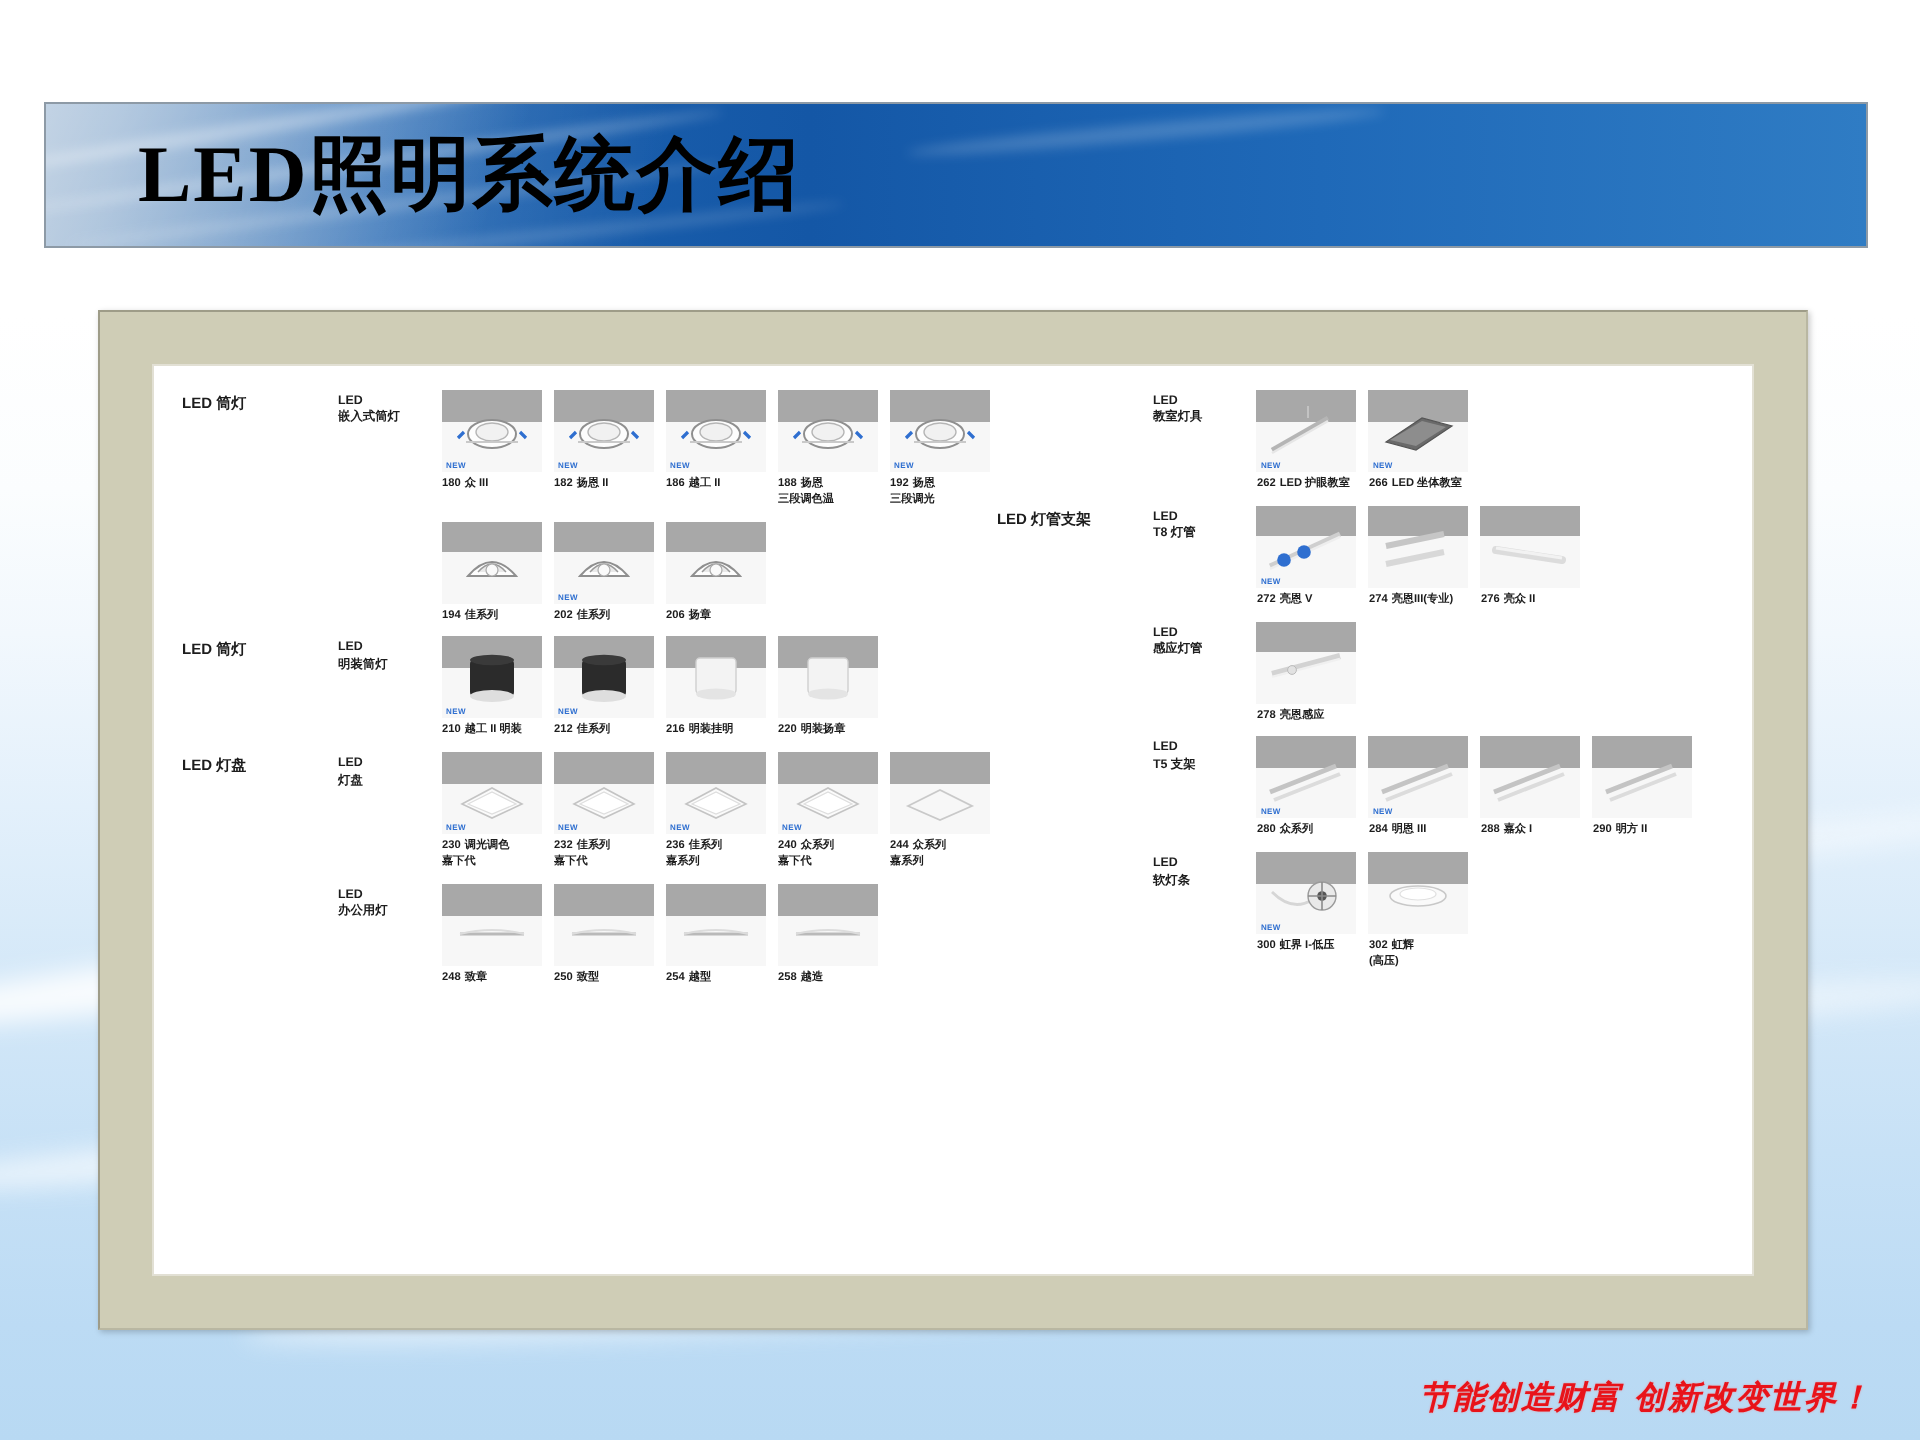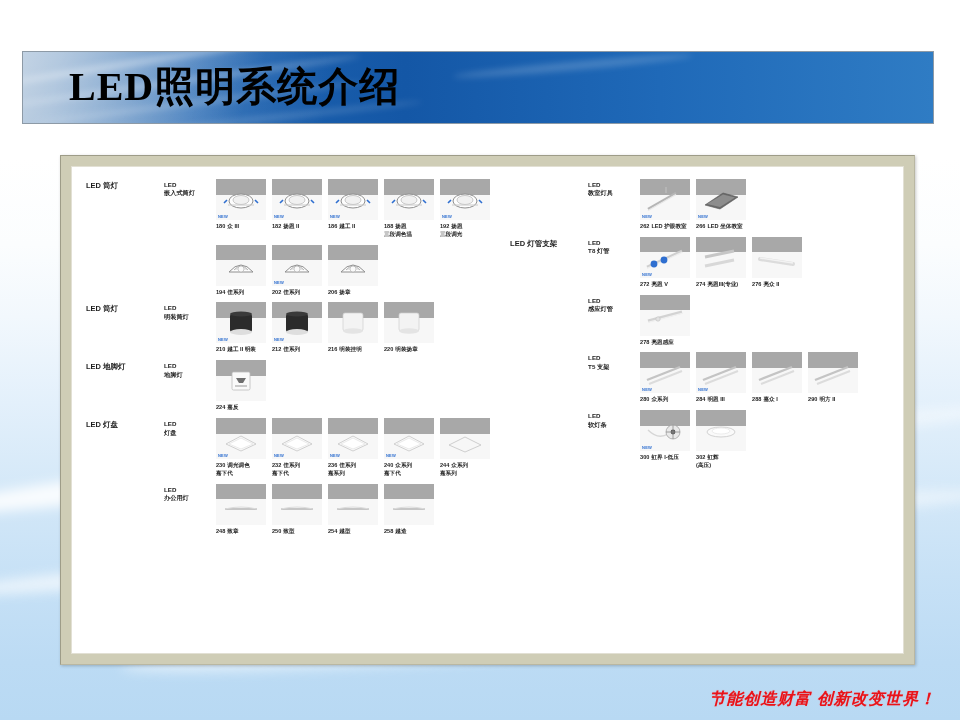--- a/index.html
+++ b/index.html
@@ -56,28 +56,28 @@
   .s5{left:120px;top:62px;width:280px;height:5px;transform:rotate(-6deg);opacity:.5;}
   #title-text{
     position:absolute;left:46px;top:50%;transform:translateY(-52%);
     font-family:Liberation Serif, serif;
     font-weight:bold;font-size:40px;letter-spacing:1px;
     color:#000000;white-space:nowrap;
   }
 
   
   #catalog-frame{
-    position:absolute;left:60px;top:155px;width:855px;height:510px;
+    position:absolute;left:49px;top:155px;width:855px;height:510px;
     box-sizing:border-box;
     background:#cfcdb6;
     border-top:1px solid #9e9c88;
     border-left:1px solid #9e9c88;
     border-right:1px solid #b9b7a2;
     border-bottom:1px solid #b9b7a2;
-    padding:10px;
+    padding:26px;
     box-shadow:1px 1px 3px rgba(0,0,0,.22);
   }
   #catalog-page{
     width:100%;height:100%;box-sizing:border-box;
     background:#ffffff;
     border:1px solid #e2e0d4;
     position:relative;overflow:hidden;
   }
 
   
@@ -332,41 +332,20 @@
                     <div class="prod"><svg viewBox="0 0 50 41" width="50" height="41">
                         <rect x="15" y="11" width="20" height="18" rx="2" fill="#f3f3f3" stroke="#cfcfcf" stroke-width=".7"></rect>
                         <ellipse cx="25" cy="29" rx="10" ry="2.8" fill="#e4e4e4"></ellipse>
                       </svg></div>
                   </div>
                   <div class="cap"><span class="num">220</span><span>明装扬章</span></div>
                 </div>
               </div>
             </div>
             <div class="group">
-              <div class="grp-title">LED 地脚灯</div>
-              <div class="grp-sub">
-                <div class="en">LED</div>
-                <div>地脚灯</div>
-              </div>
-              <div class="items">
-                <div class="item">
-                  <div class="thumb">
-                    <div class="band"></div>
-                    <div class="lower"></div>
-                    <div class="prod"><svg viewBox="0 0 50 41" width="50" height="41">
-                        <rect x="16" y="12" width="18" height="18" rx="1.5" fill="#fafafa" stroke="#bdbdbd" stroke-width=".8"></rect>
-                        <path d="M20 18 h10 l-3 5 h-4 z" fill="#6f6f6f"></path>
-                        <path d="M19 26 h12" stroke="#9a9a9a" stroke-width="1"></path>
-                      </svg></div>
-                  </div>
-                  <div class="cap"><span class="num">224</span><span>嘉反</span></div>
-                </div>
-              </div>
-            </div>
-            <div class="group">
               <div class="grp-title">LED 灯盘</div>
               <div class="grp-sub">
                 <div class="en">LED</div>
                 <div>灯盘</div>
               </div>
               <div class="items">
                 <div class="item">
                   <div class="thumb">
                     <div class="band"></div>
                     <div class="lower"></div>

